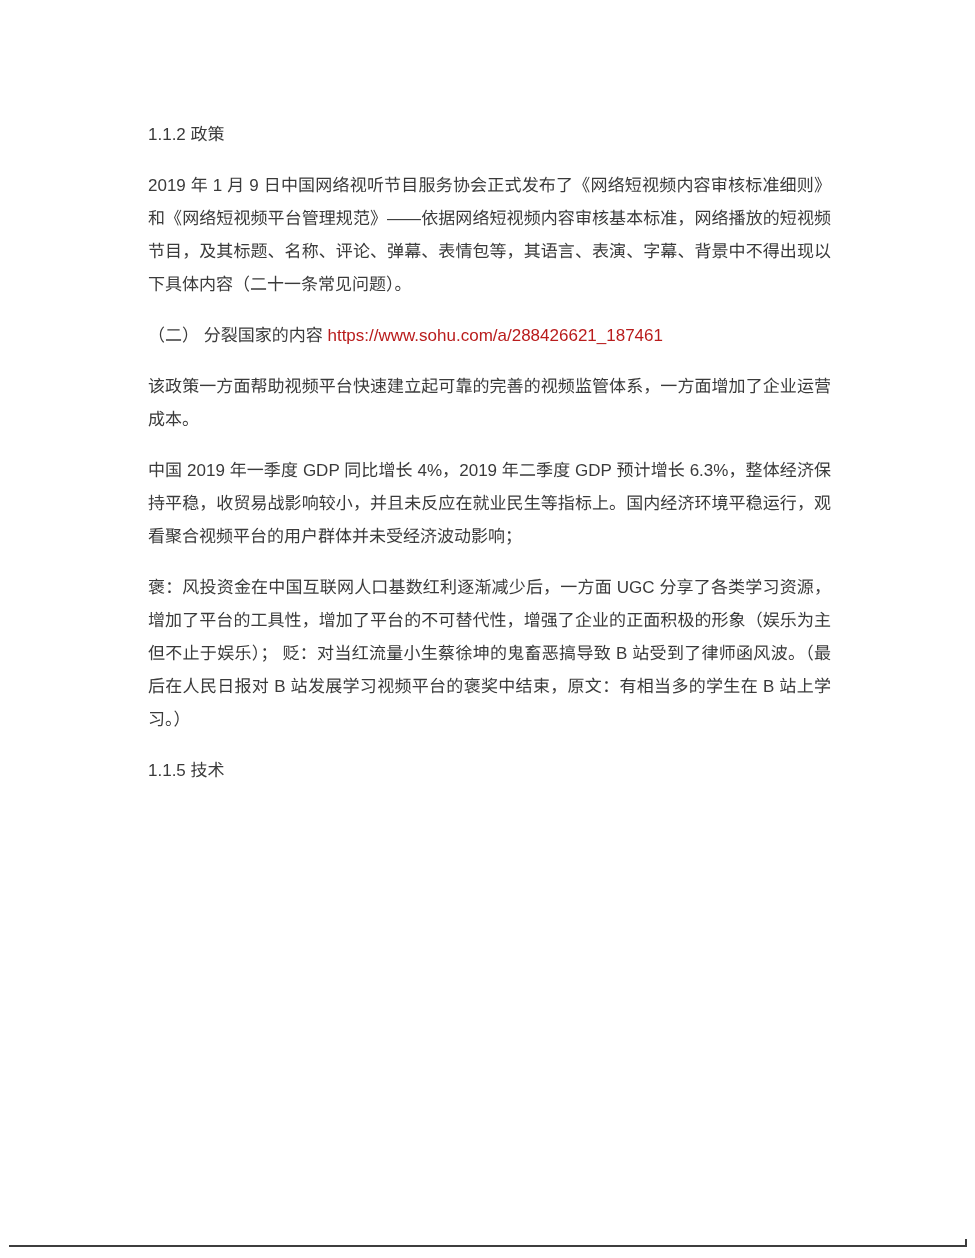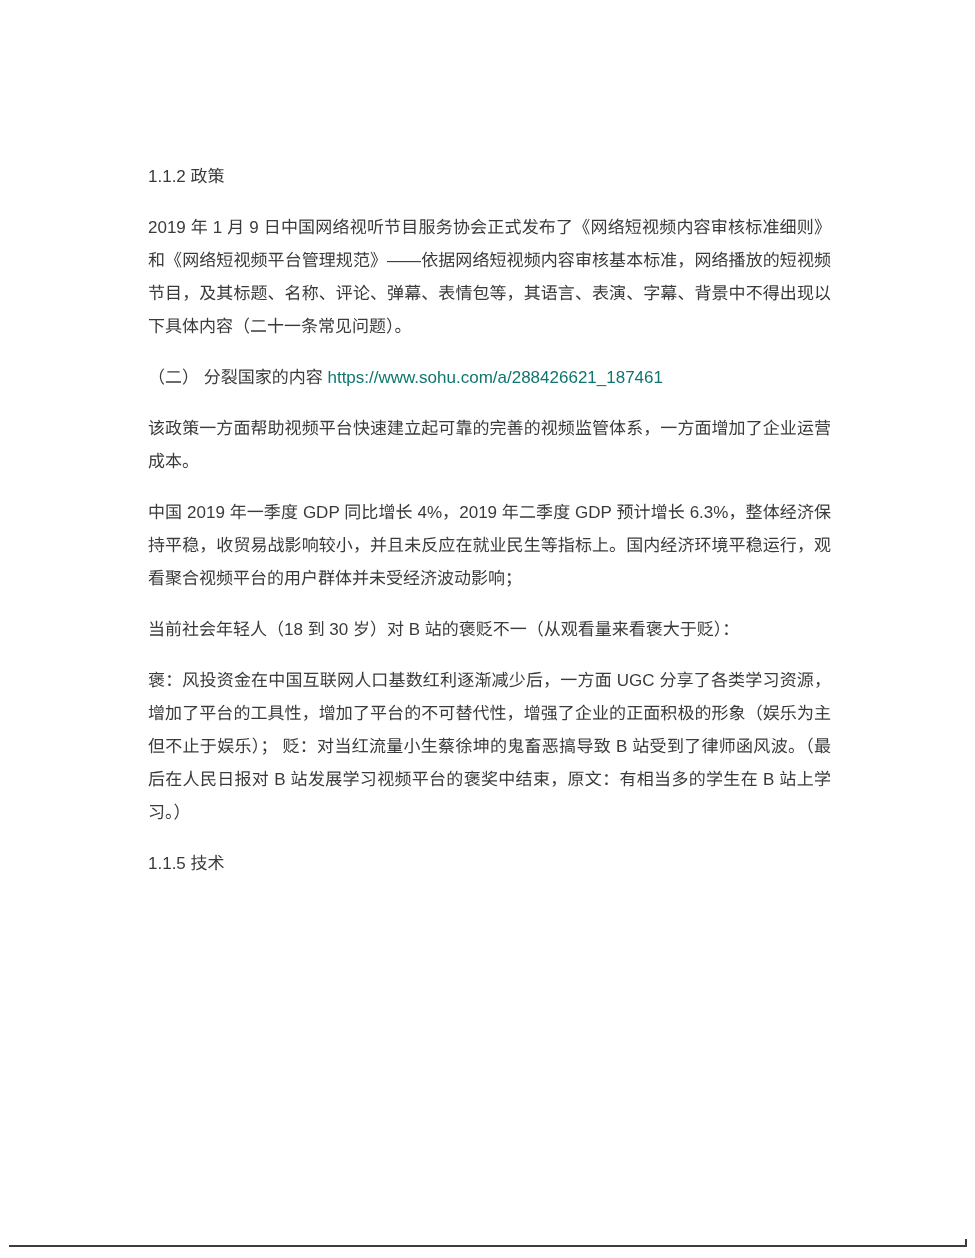--- a/index.html
+++ b/index.html
@@ -14,34 +14,33 @@
     background: #ffffff;
     overflow: hidden;
     font-family: "Liberation Sans", "DejaVu Sans", sans-serif;
     color: #3a3a3a;
   }
   .content {
     position: absolute;
     left: 148px;
     top: 118px;
     width: 683px;
-    margin-top: 42px;
   }
   .para {
     margin: 0 0 18px 0;
     font-size: 17px;
     line-height: 33px;
     text-align: justify;
     text-justify: inter-ideograph;
     word-break: break-all;
     color: #3a3a3a;
     font-weight: 400;
   }
   .url {
-    color: #0f766e;
+    color: #b91c1c;
     text-decoration: none;
     cursor: pointer;
     word-break: break-all;
   }
   .rule {
     position: absolute;
     left: 9px;
     top: 1245px;
     width: 958px;
     height: 2px;
@@ -69,21 +68,20 @@
 
     <p class="para"><span>（二） 分裂国家的内容 </span><span class="url">https://www.sohu.com/a/288426621_187461</span></p>
 
     <p class="para">该政策一方面帮助视频平台快速建立起可靠的完善的视频监管体系，一方面增加了企业运营成本。</p>
 
 
     <p class="para">中国 2019 年一季度 GDP 同比增长 4%，2019 年二季度 GDP 预计增长 6.3%，整体经济保持平稳，收贸易战影响较小，并且未反应在就业民生等指标上。国内经济环境平稳运行，观看聚合视频平台的用户群体并未受经济波动影响；</p>
 
 
 
-    <p class="para">当前社会年轻人（18 到 30 岁）对 B 站的褒贬不一（从观看量来看褒大于贬）：</p>
 
     <p class="para">褒：风投资金在中国互联网人口基数红利逐渐减少后，一方面 UGC 分享了各类学习资源，增加了平台的工具性，增加了平台的不可替代性，增强了企业的正面积极的形象（娱乐为主但不止于娱乐）； 贬：对当红流量小生蔡徐坤的鬼畜恶搞导致 B 站受到了律师函风波。（最后在人民日报对 B 站发展学习视频平台的褒奖中结束，原文：有相当多的学生在 B 站上学习。）</p>
 
     <p class="para">1.1.5 技术</p>
 
   </div>
 
   <div class="rule"></div>
   <div class="rule-tick"></div>
 </div>

